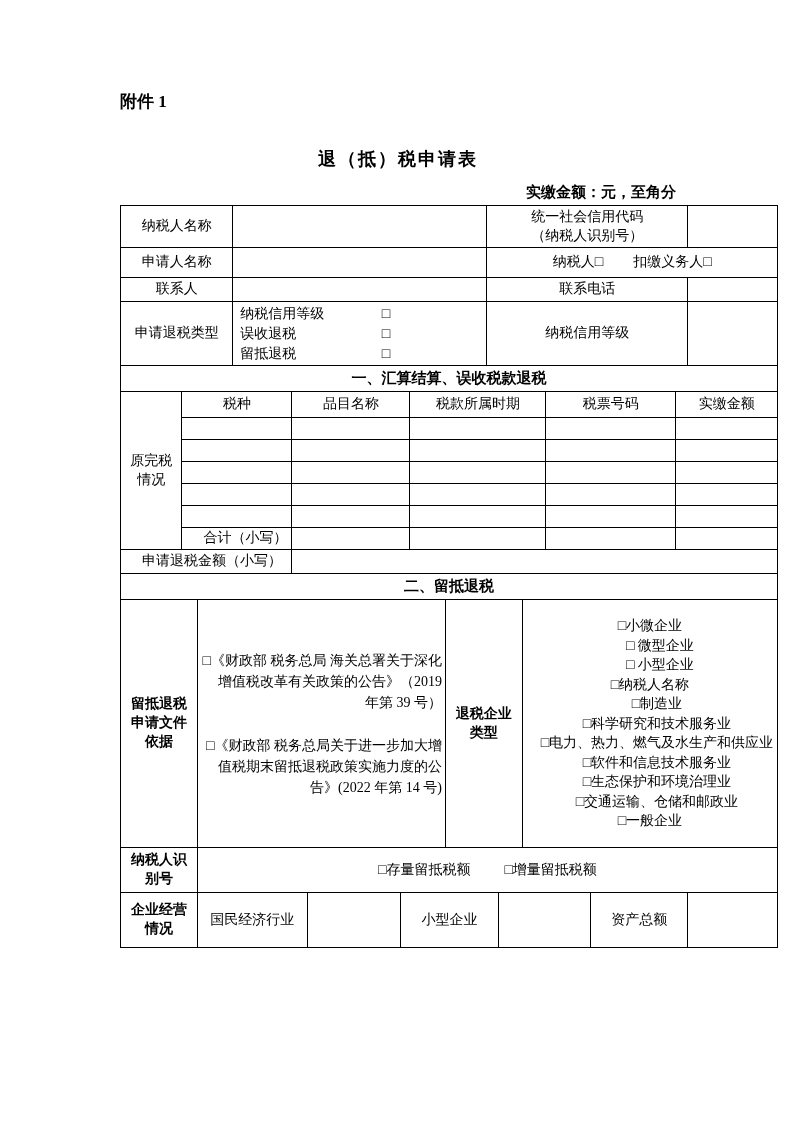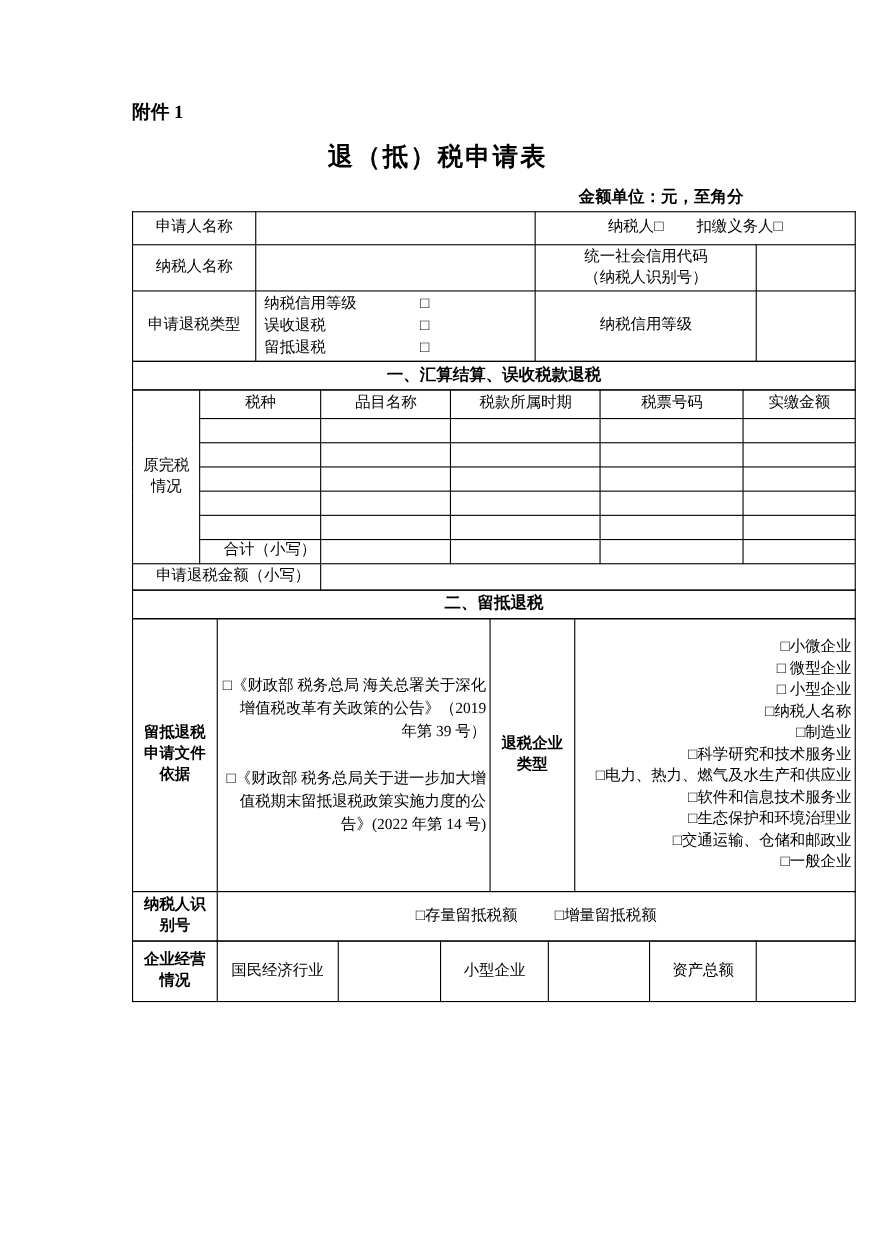--- a/index.html
+++ b/index.html
@@ -3,73 +3,79 @@
 <meta charset="utf-8">
 <style>
   * { margin:0; padding:0; box-sizing:border-box; }
   html,body { background:#ffffff; }
   .page {
     width:793px; height:1122px; background:#ffffff; color:#000;
     font-family:"Liberation Serif","DejaVu Serif",serif;
     padding:90px 117px 0 120px; position:relative; overflow:hidden;
   }
   .attachment { font-size:17px; font-weight:bold; }
-  .title { text-align:center; font-size:23px; font-weight:bold; letter-spacing:2px; margin-top:14px; }
+  .title { text-align:center; font-size:18px; font-weight:bold; letter-spacing:2px; margin-top:34px; }
   .unit-note { text-align:right; font-size:15px; font-weight:bold; margin-top:12px; margin-bottom:3px; }
   table.tbl { border-collapse:collapse; width:658px; table-layout:fixed; }
   table.stack { margin-top:-1px; }
   td { border:1px solid #000; font-size:14px; line-height:1.35; padding:1px 3px; vertical-align:middle; word-break:break-all; }
   td.c { text-align:center; }
   td.b { font-weight:bold; }
   td.left { text-align:left; padding-left:21px; }
   td.sec { text-align:center; font-weight:bold; font-size:15px; }
   td.top { vertical-align:middle; }
   .optline { display:flex; justify-content:center; gap:30px; }
   .rt-line { display:flex; justify-content:space-between; width:150px; margin-left:4px; line-height:20px; }
   .doc { margin:0; line-height:21px; text-align:right; }
   .doc + .doc { margin-top:22px; }
-  .et { line-height:19.5px; text-align:right; }
+  .et { line-height:19.5px; text-align:center; }
   .ind1 { text-indent:14px; }
   .ind2 { text-indent:20px; }
   .optline2 { display:flex; justify-content:center; gap:34px; }
 </style>
 </head>
 <body>
 
 <div class="page">
 
   <div class="attachment">附件 1</div>
   <div class="title">退（抵）税申请表</div>
-  <div class="unit-note">金额单位：元，至角分</div>
+  <div class="unit-note">实缴金额：元，至角分</div>
 
   <table class="tbl">
     <colgroup>
         <col style="width:95px">
         <col style="width:215px">
         <col style="width:170px">
         <col style="width:76px">
       </colgroup>
     <tbody>
+      <tr style="height:42px">
+        <td class="c">纳税人名称</td>
+        <td></td>
+        <td class="c">
+          <div>统一社会信用代码</div>
+          <div>（纳税人识别号）</div>
+        </td>
+        <td></td>
+      </tr>
       <tr style="height:30px">
         <td class="c">申请人名称</td>
         <td></td>
         <td colspan="2">
           <div class="optline">
             <span>纳税人□</span>
             <span>扣缴义务人□</span>
           </div>
         </td>
       </tr>
-      <tr style="height:42px">
-        <td class="c">纳税人名称</td>
-        <td></td>
-        <td class="c">
-          <div>统一社会信用代码</div>
-          <div>（纳税人识别号）</div>
-        </td>
+      <tr style="height:24px">
+        <td class="c">联系人</td>
+        <td></td>
+        <td class="c">联系电话</td>
         <td></td>
       </tr>
       <tr style="height:64px">
         <td class="c">申请退税类型</td>
         <td>
           <div class="rt-line">
             <span>纳税信用等级</span>
             <span>□</span>
           </div>
           <div class="rt-line">

